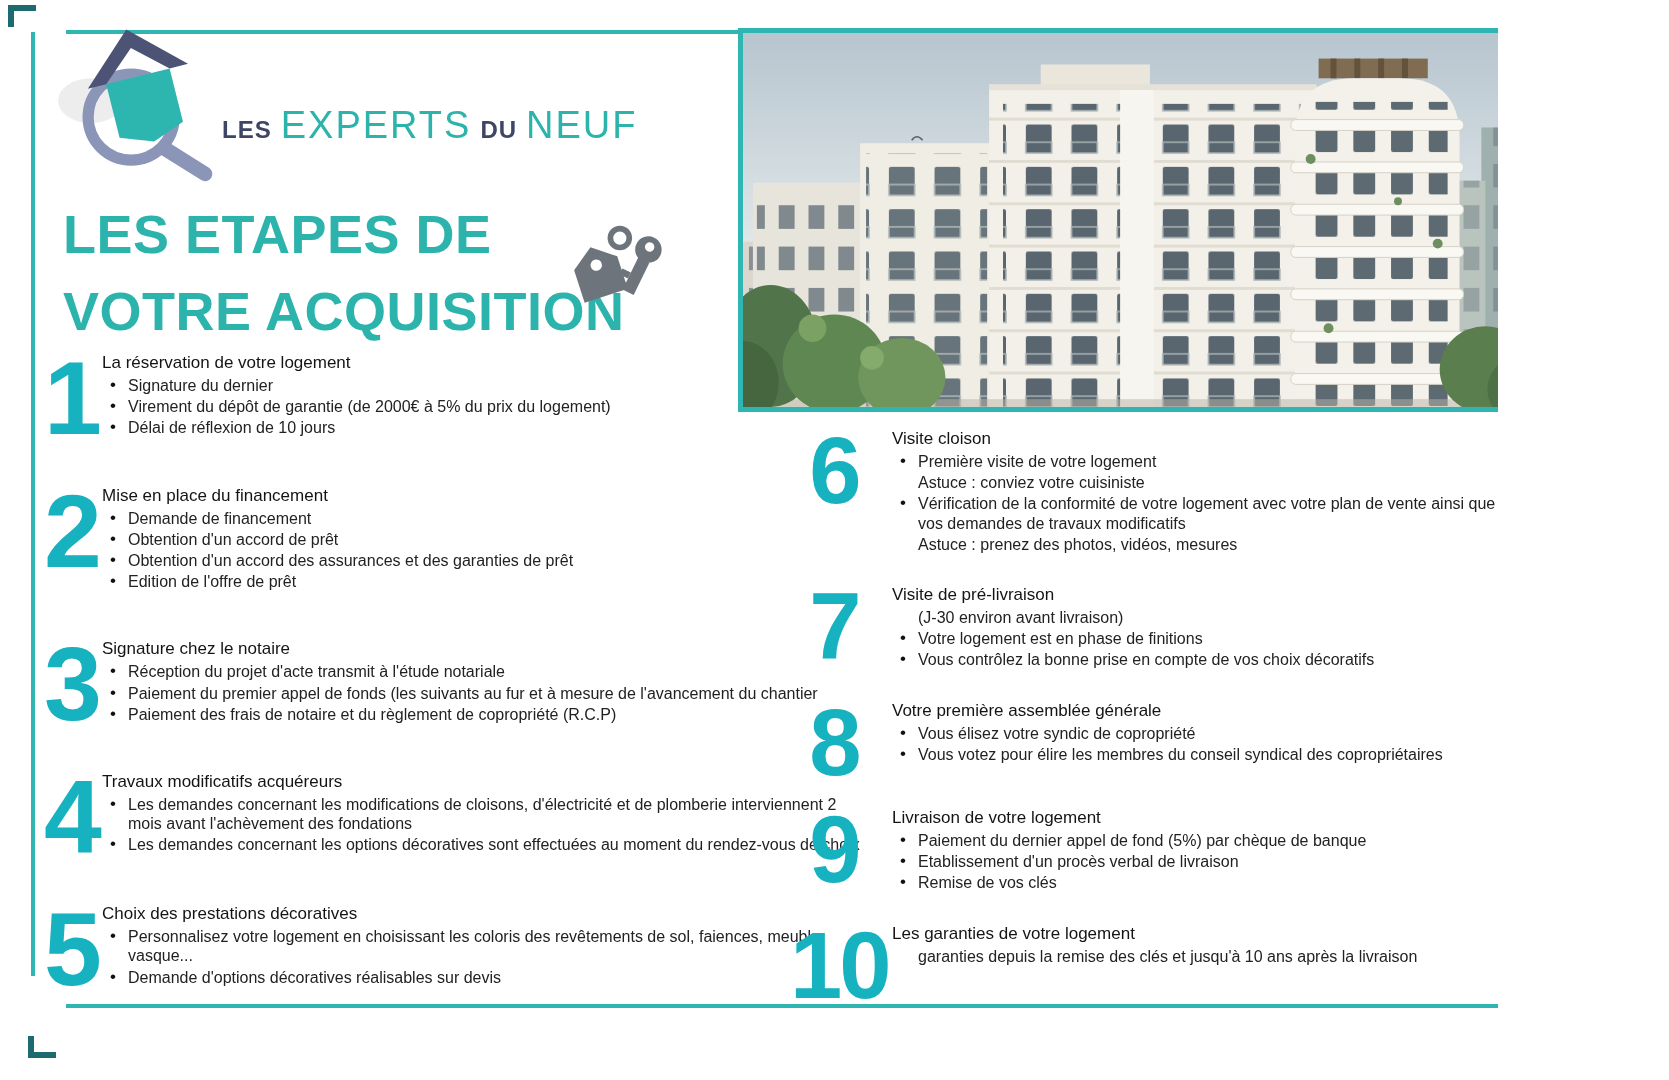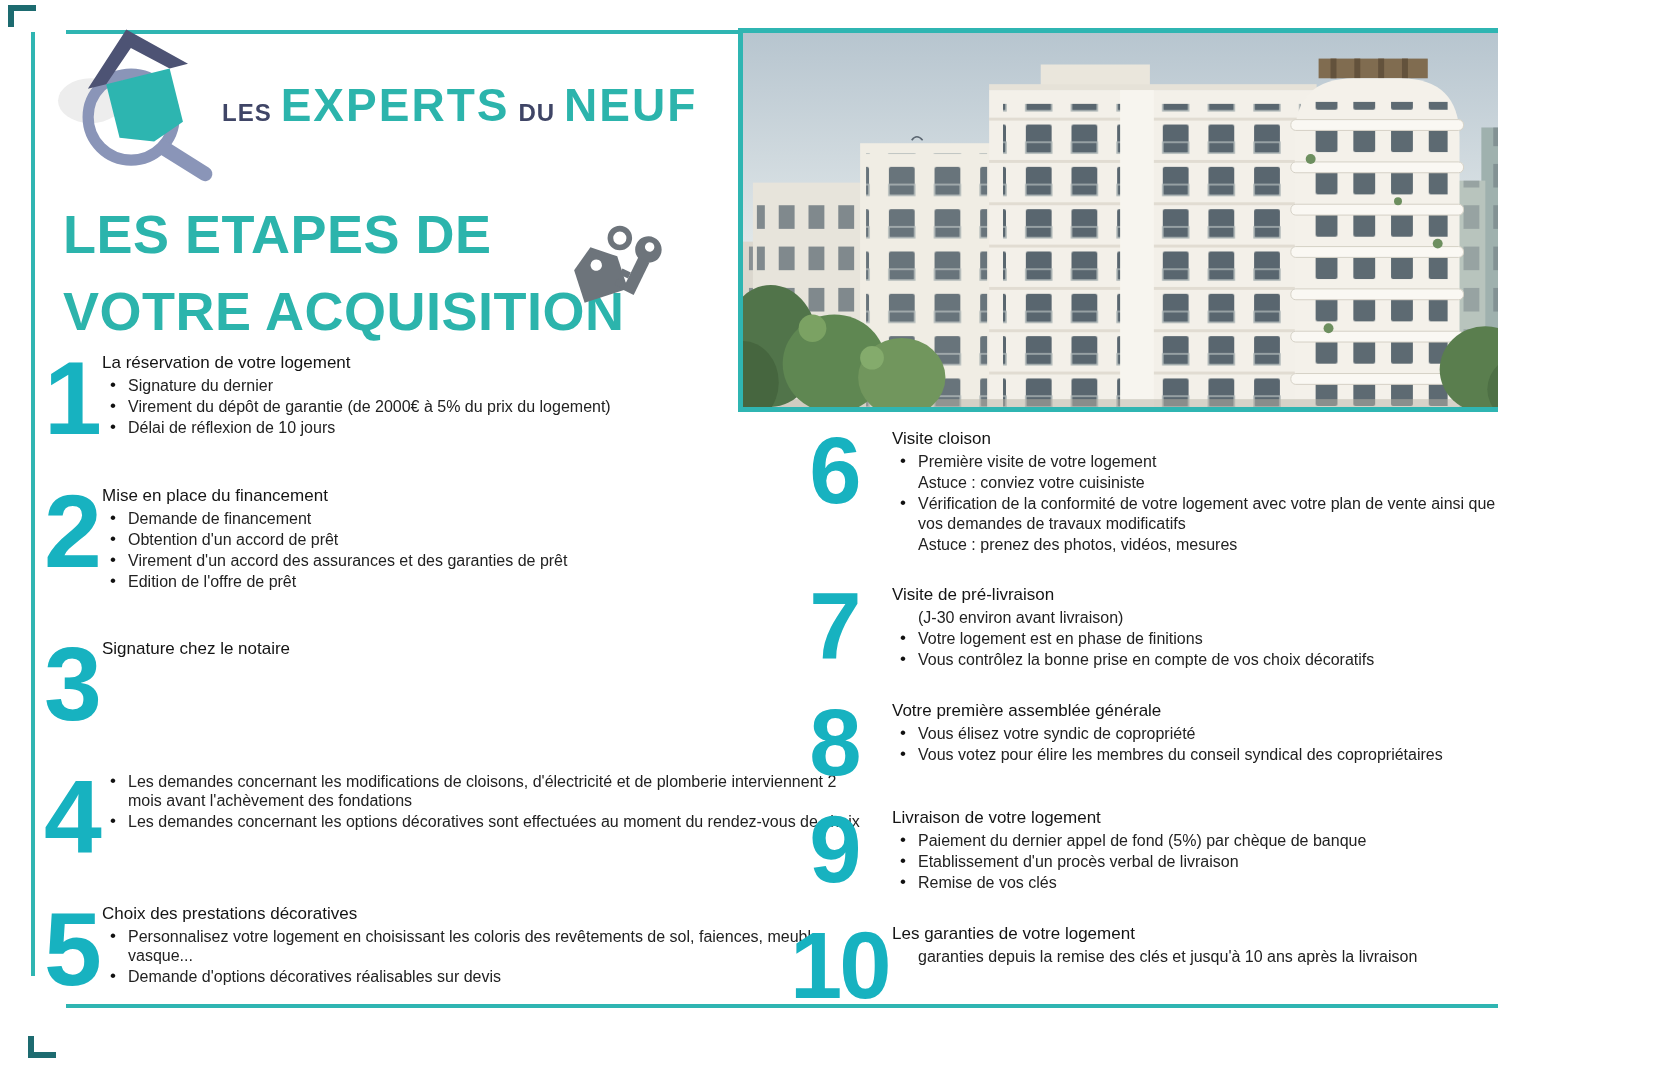--- a/index.html
+++ b/index.html
@@ -15,21 +15,21 @@
   .fl-right{left:1634px;top:32px;width:4px;height:944px;}
   .bracket{position:absolute;width:22px;height:16px;}
   .br-tl{left:8px;top:5px;border-left:6px solid var(--bracket,#1d6b70);border-top:6px solid var(--bracket,#1d6b70);}
   .br-tr{left:1637px;top:5px;border-right:6px solid var(--bracket,#1d6b70);border-top:6px solid var(--bracket,#1d6b70);}
   .br-bl{left:28px;top:1036px;border-left:6px solid var(--bracket,#1d6b70);border-bottom:6px solid var(--bracket,#1d6b70);}
   .br-br{left:1590px;top:1036px;border-right:6px solid var(--bracket,#1d6b70);border-bottom:6px solid var(--bracket,#1d6b70);}
   
   .logo-icon{position:absolute;left:52px;top:0px;width:172px;height:192px;}
   .logo-text{position:absolute;left:222px;top:78px;white-space:nowrap;display:flex;align-items:baseline;gap:9px;}
   .logo-small{font-size:24px;font-weight:bold;color:var(--navy,#3f4566);letter-spacing:1px;}
-  .logo-big{font-size:46px;font-weight:bold;color:var(--accent,#2cb4ac);letter-spacing:2px;}
+  .logo-big{font-size:38px;font-weight:normal;color:var(--accent,#2cb4ac);letter-spacing:2px;margin-top:26px;}
   
   .page-title{position:absolute;left:63px;top:196px;font-size:54px;font-weight:bold;
     color:var(--accent,#2cb4ac);line-height:1.42;letter-spacing:0.5px;}
   .keys-icon{position:absolute;left:558px;top:222px;width:118px;height:85px;}
   
   .photo{position:absolute;left:738px;top:28px;width:796px;height:384px;
     border:5px solid var(--border,#2fb5b2);box-sizing:border-box;background:#dfe6e8;}
   .photo svg{display:block;width:100%;height:100%;}
   
   .col{position:absolute;}
@@ -197,36 +197,42 @@
     </div>
   </div>
 
   <div class="step">
     <div class="step-number">2</div>
     <div class="step-body">
       <div class="step-title">Mise en place du financement</div>
       <ul class="step-lines">
             <li class="bullet">Demande de financement</li>
             <li class="bullet">Obtention d'un accord de prêt</li>
-            <li class="bullet">Virement d'un accord des assurances et des garanties de prêt</li>
+            <li class="bullet">Obtention d'un accord des assurances et des garanties de prêt</li>
             <li class="bullet">Edition de l'offre de prêt</li>
           </ul>
     </div>
   </div>
 
   <div class="step">
     <div class="step-number">3</div>
     <div class="step-body">
       <div class="step-title">Signature chez le notaire</div>
+      <ul class="step-lines">
+            <li class="bullet">Réception du projet d'acte transmit à l'étude notariale</li>
+            <li class="bullet">Paiement du premier appel de fonds (les suivants au fur et à mesure de l'avancement du chantier</li>
+            <li class="bullet">Paiement des frais de notaire et du règlement de copropriété (R.C.P)</li>
+          </ul>
     </div>
   </div>
 
   <div class="step">
     <div class="step-number">4</div>
     <div class="step-body">
+      <div class="step-title">Travaux modificatifs acquéreurs</div>
       <ul class="step-lines">
             <li class="bullet">Les demandes concernant les modifications de cloisons, d'électricité et de plomberie interviennent 2 mois avant l'achèvement des fondations</li>
             <li class="bullet">Les demandes concernant les options décoratives sont effectuées au moment du rendez-vous de choix</li>
           </ul>
     </div>
   </div>
 
   <div class="step">
     <div class="step-number">5</div>
     <div class="step-body">

